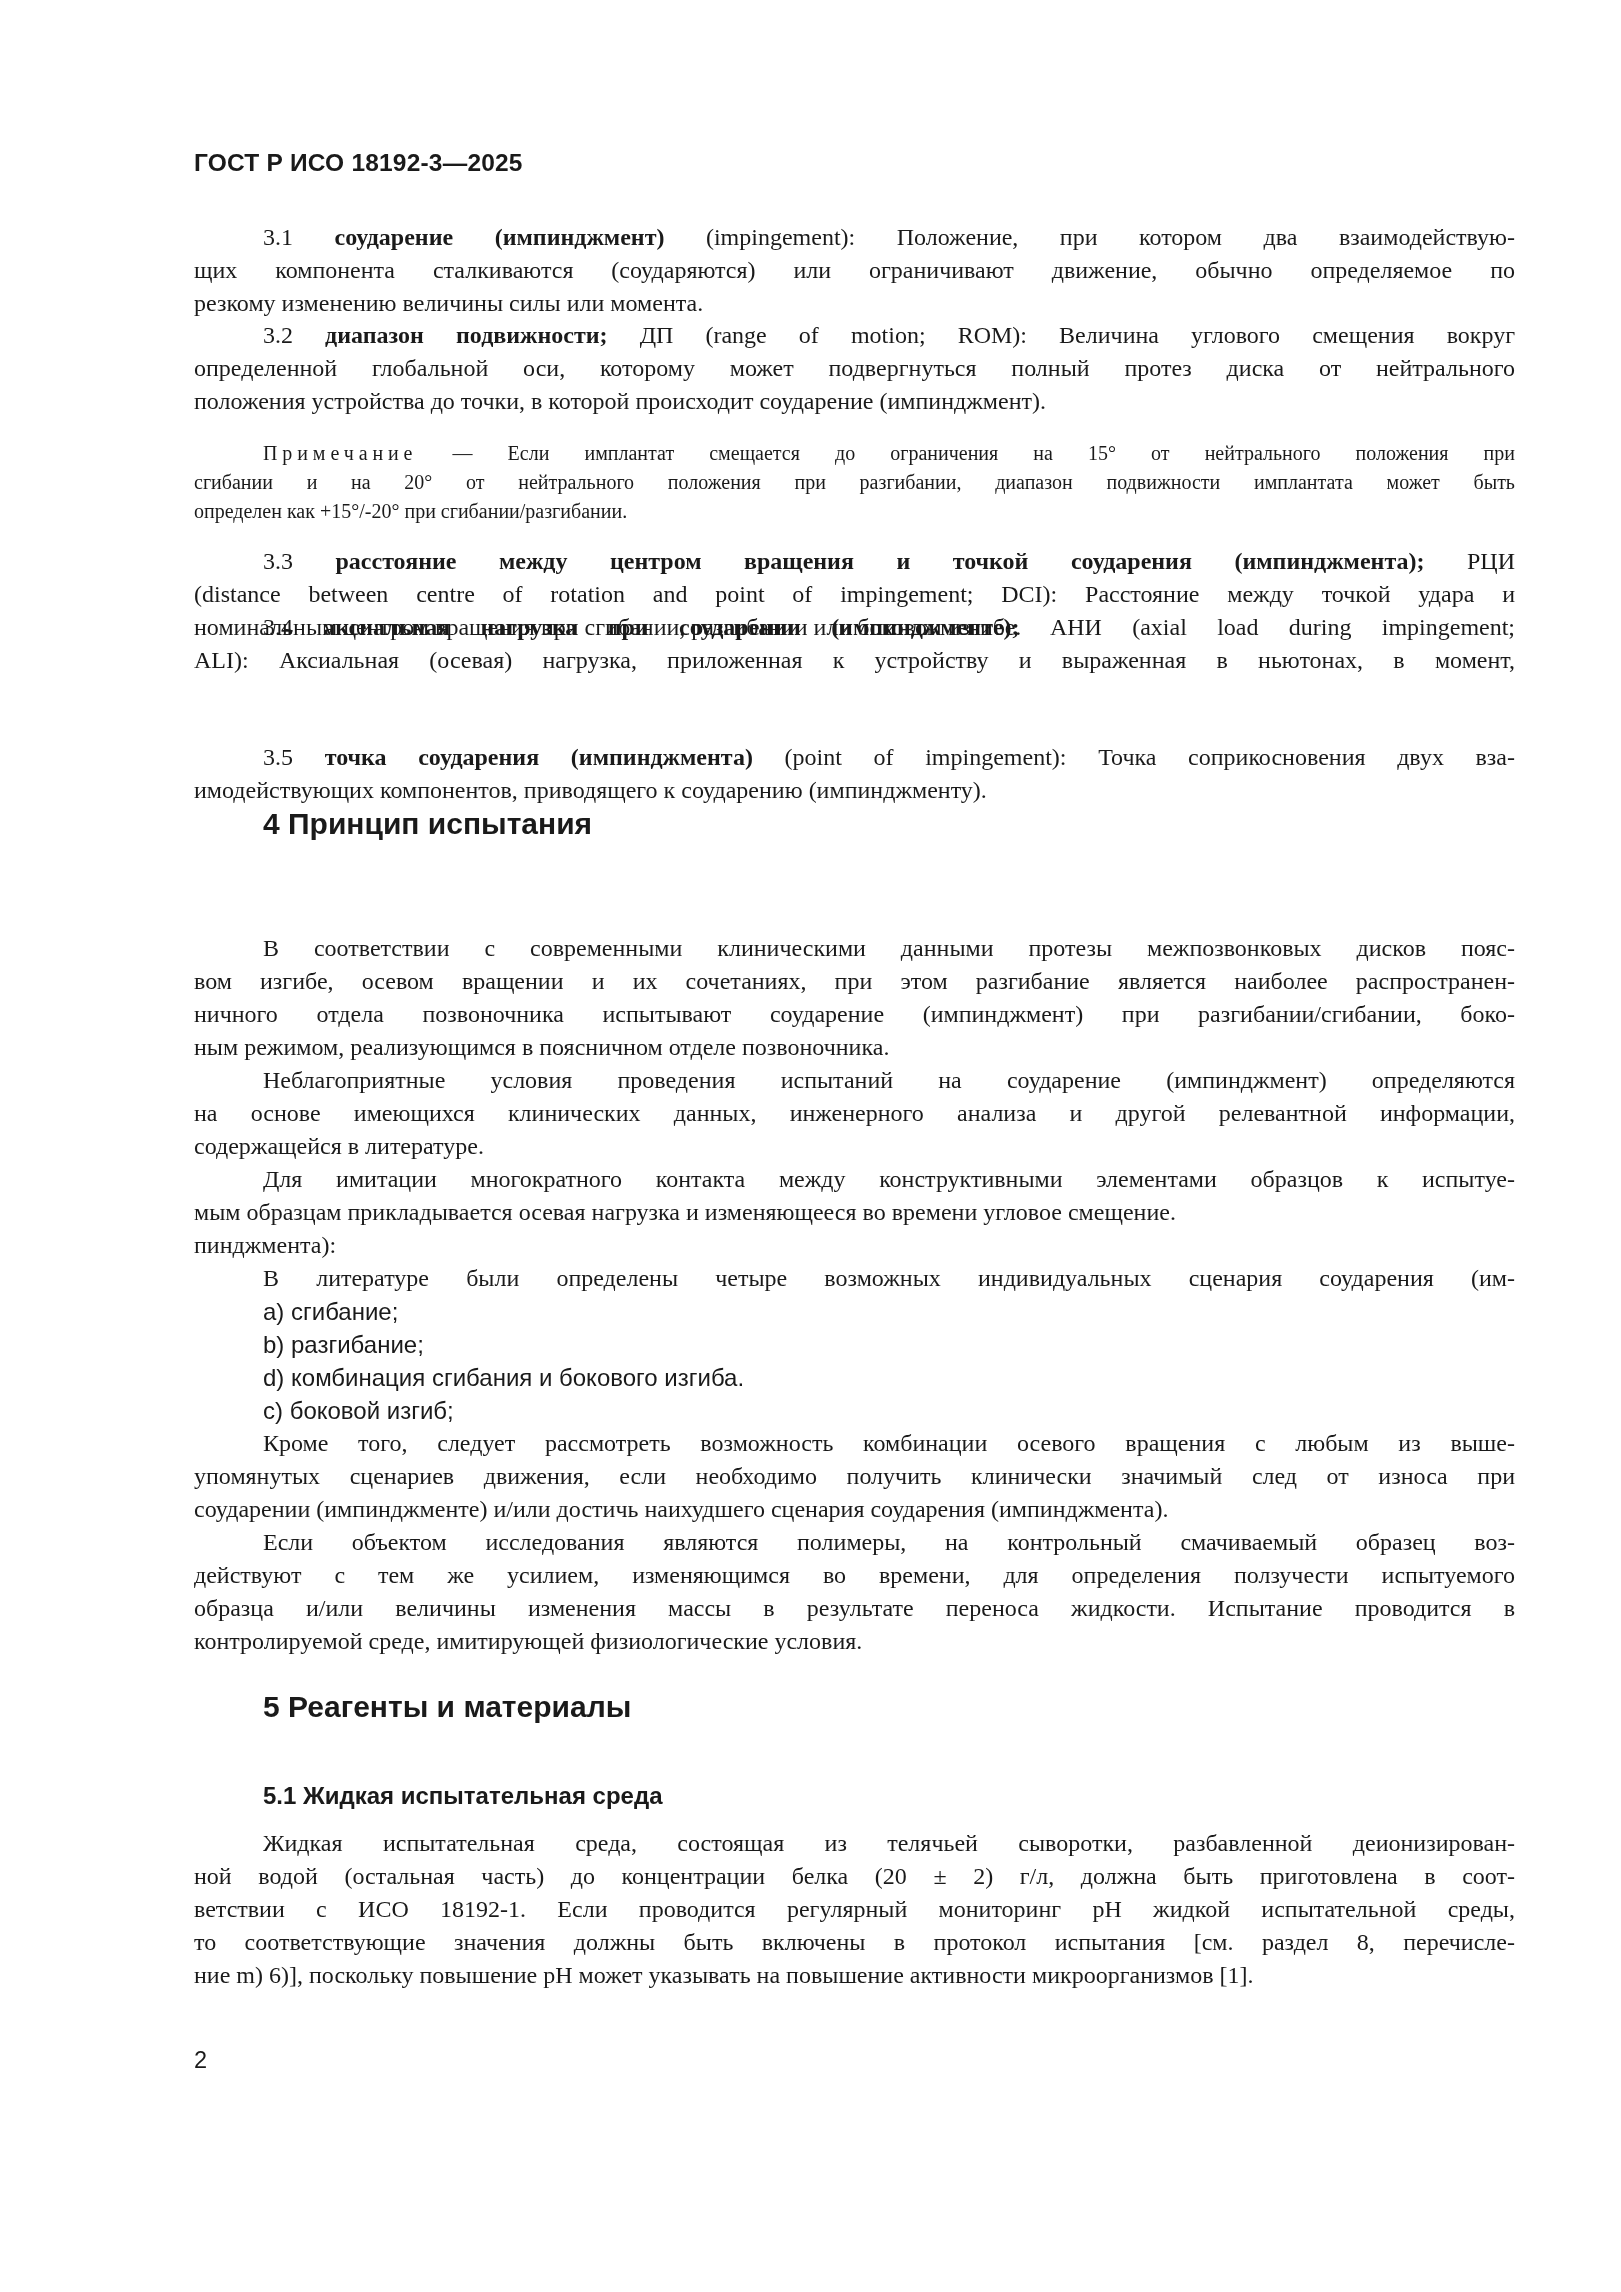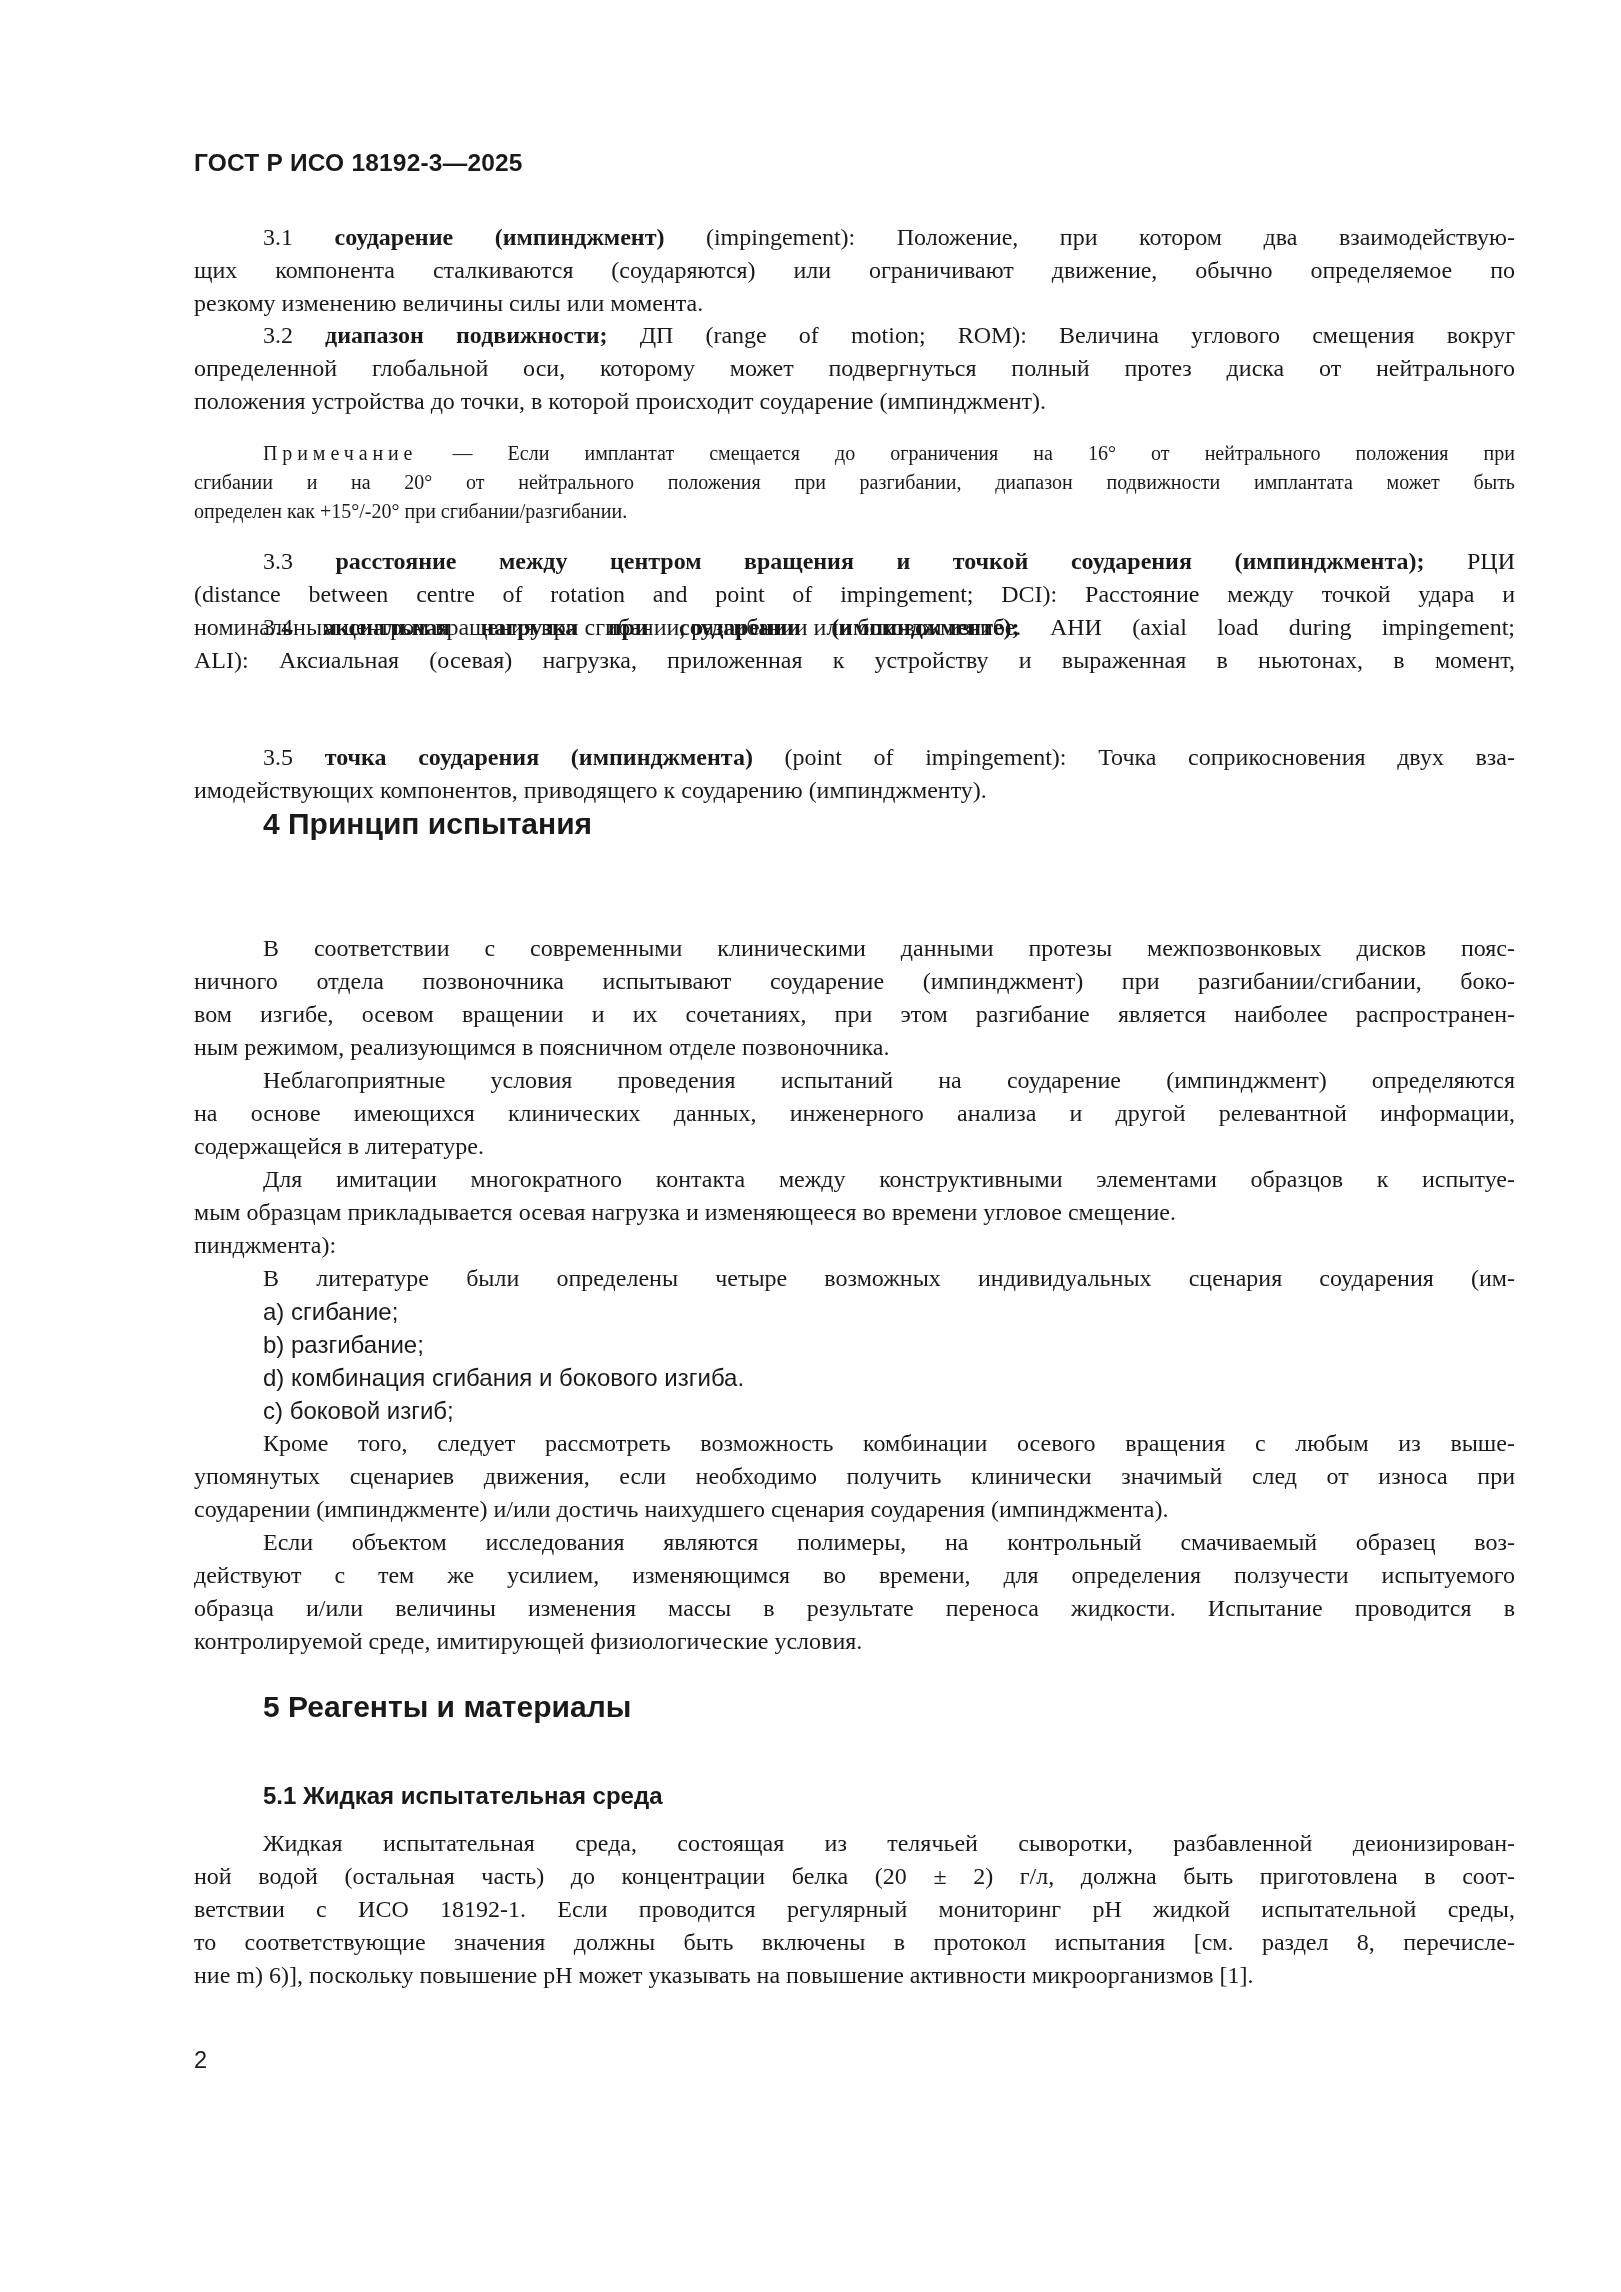--- a/index.html
+++ b/index.html
@@ -33,21 +33,21 @@
     <span class="line last">резкому изменению величины силы или момента.</span>
   </div>
 
   <div class="abs body-text" style="top:319px;">
     <span class="line ind"><span>3.2</span> <span class="term">диапазон подвижности;</span> <span>ДП (range of motion; ROM): Величина углового смещения вокруг</span></span>
     <span class="line">определенной глобальной оси, которому может подвергнуться полный протез диска от нейтрального</span>
     <span class="line last">положения устройства до точки, в которой происходит соударение (импинджмент).</span>
   </div>
 
   <div class="abs note" style="top:439px;">
-    <span class="line ind"><span class="spaced">Примечание</span> <span>— Если имплантат смещается до ограничения на 16° от нейтрального положения при</span></span>
+    <span class="line ind"><span class="spaced">Примечание</span> <span>— Если имплантат смещается до ограничения на 15° от нейтрального положения при</span></span>
     <span class="line">сгибании и на 20° от нейтрального положения при разгибании, диапазон подвижности имплантата может быть</span>
     <span class="line last">определен как +15°/-20° при сгибании/разгибании.</span>
   </div>
 
   <div class="abs body-text" style="top:545px;">
     <span class="line ind"><span>3.3</span> <span class="term">расстояние между центром вращения и точкой соударения (импинджмента);</span> <span>РЦИ</span></span>
     <span class="line">(distance between centre of rotation and point of impingement; DCI): Расстояние между точкой удара и</span>
     <span class="line last">номинальным центром вращения при сгибании, разгибании или боковом изгибе.</span>
   </div>
 
@@ -58,22 +58,22 @@
 
   <div class="abs body-text" style="top:741px;">
     <span class="line ind"><span>3.5</span> <span class="term">точка соударения (импинджмента)</span> <span>(point of impingement): Точка соприкосновения двух вза-</span></span>
     <span class="line last">имодействующих компонентов, приводящего к соударению (импинджменту).</span>
   </div>
 
   <div class="abs sec-heading" style="top:807px;">4  Принцип испытания</div>
 
   <div class="abs body-text" style="top:932px;">
     <span class="line ind">В соответствии с современными клиническими данными протезы межпозвонковых дисков пояс-</span>
+    <span class="line">вом изгибе, осевом вращении и их сочетаниях, при этом разгибание является наиболее распространен-</span>
     <span class="line">ничного отдела позвоночника испытывают соударение (импинджмент) при разгибании/сгибании, боко-</span>
-    <span class="line">вом изгибе, осевом вращении и их сочетаниях, при этом разгибание является наиболее распространен-</span>
     <span class="line last">ным режимом, реализующимся в поясничном отделе позвоночника.</span>
     <span class="line ind">Неблагоприятные условия проведения испытаний на соударение (импинджмент) определяются</span>
     <span class="line">на основе имеющихся клинических данных, инженерного анализа и другой релевантной информации,</span>
     <span class="line last">содержащейся в литературе.</span>
     <span class="line ind">Для имитации многократного контакта между конструктивными элементами образцов к испытуе-</span>
     <span class="line last">мым образцам прикладывается осевая нагрузка и изменяющееся во времени угловое смещение.</span>
     <span class="line last">пинджмента):</span>
     <span class="line ind">В литературе были определены четыре возможных индивидуальных сценария соударения (им-</span>
     <span class="list-item">a)  сгибание;</span>
     <span class="list-item">b)  разгибание;</span>

